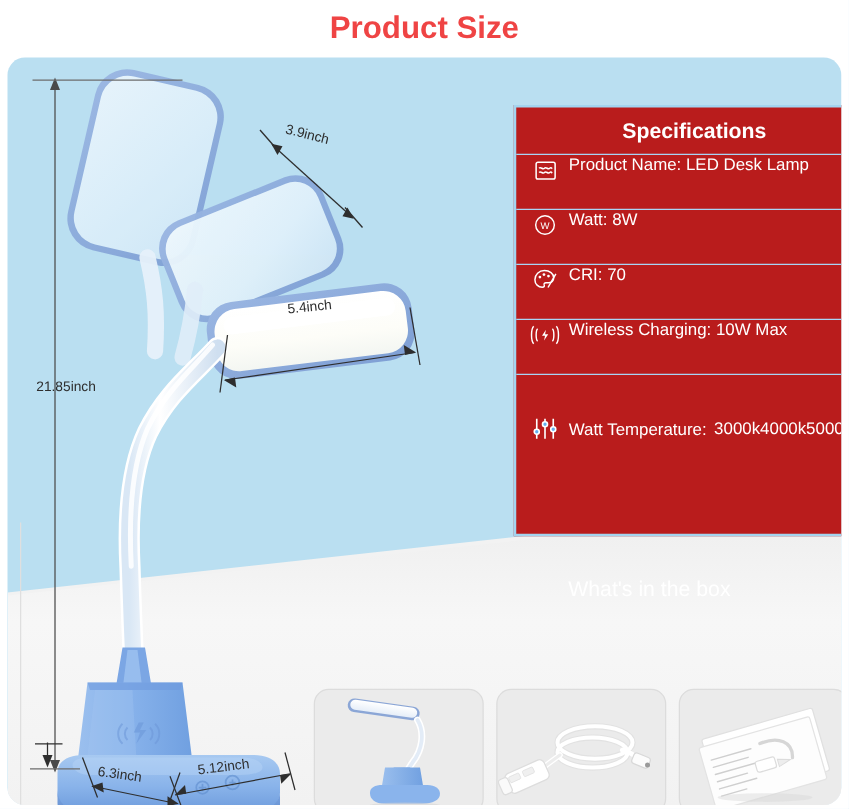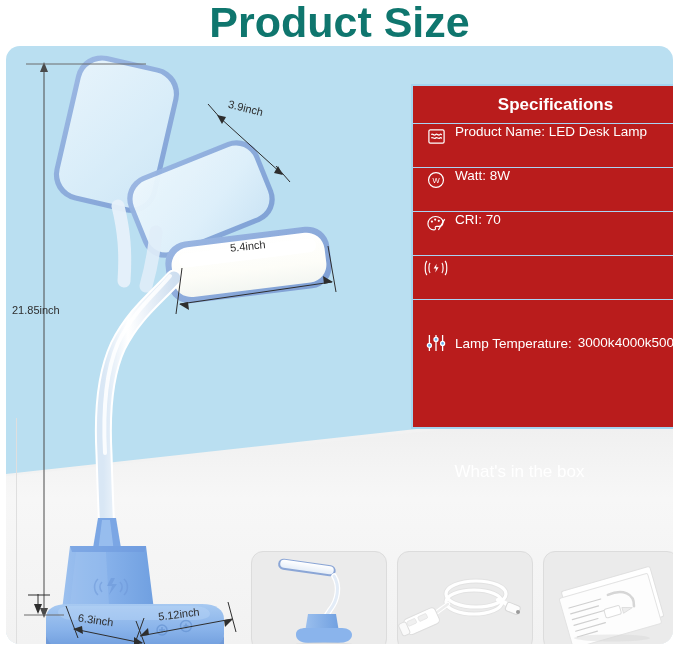--- a/index.html
+++ b/index.html
@@ -17,23 +17,23 @@
 
   
   #page-title {
     position: absolute;
     top: 0px;
     left: 0;
     width: 679px;
     height: 56px;
     line-height: 44px;
     text-align: center;
-    font-size: 43px;
+    font-size: 25px;
     font-weight: bold;
-    color: #0f766e;
+    color: #ef4444;
     letter-spacing: 0px;
     font-family: "Liberation Sans", sans-serif;
   }
 
   
   #main-panel {
     position: absolute;
     left: 6px;
     top: 46px;
     width: 667px;
@@ -316,21 +316,21 @@
         <polygon points="227,573 218,574 219,581" fill="#2e2e2e" stroke="none"></polygon>
       </g>
 
       <g stroke="#2e2e2e" stroke-width="1" fill="none">
         <line x1="32" y1="548" x2="32" y2="566"></line>
         <polygon points="32,568 28,558 36,558" fill="#2e2e2e" stroke="none"></polygon>
         <line x1="22" y1="549" x2="44" y2="549"></line>
       </g>
     </svg>
 
-    <div class="dim-label" style="left:6px; top:258px;">21.85inch</div>
+    <div class="dim-label" style="left:23px; top:258px;">21.85inch</div>
     <div class="dim-label" style="left:222px; top:56px; transform:rotate(14deg);">3.9inch</div>
     <div class="dim-label" style="left:224px; top:194px; transform:rotate(-6deg);">5.4inch</div>
     <div class="dim-label" style="left:72px; top:568px; transform:rotate(8deg);">6.3inch</div>
     <div class="dim-label" style="left:152px; top:562px; transform:rotate(-7deg);">5.12inch</div>
   </div>
 
   <div id="spec-table">
 
     <div id="spec-header">Specifications</div>
 
@@ -374,34 +374,35 @@
     <div class="spec-row">
       <span class="sp-icon">
         <svg width="24" height="20" viewBox="0 0 26 20" fill="none" stroke="#ffffff" stroke-width="1.25">
           <path d="M6.6,4.6 C4.9,6.1 4.9,13.9 6.6,15.4"></path>
           <path d="M3.2,2.4 C0.7,5 0.7,15 3.2,17.6"></path>
           <path d="M19.4,4.6 C21.1,6.1 21.1,13.9 19.4,15.4"></path>
           <path d="M22.8,2.4 C25.3,5 25.3,15 22.8,17.6"></path>
           <path d="M13.8,5.4 L10.4,10.6 L13,10.6 L12.2,14.8 L15.8,9.3 L13.1,9.3 Z" fill="#ffffff" stroke="none"></path>
         </svg>
       </span>
+      <span class="sp-text">Wireless Charging: 10W Max</span>
     </div>
 
     <div class="spec-row tall">
       <span class="sp-icon">
         <svg width="22" height="22" viewBox="0 0 22 22" fill="none" stroke="#ffffff" stroke-width="1.3">
           <path d="M4.4,3 L4.4,19"></path>
           <path d="M11,3 L11,19"></path>
           <path d="M17.6,3 L17.6,19"></path>
           <circle cx="4.4" cy="13.4" r="2" fill="#63aff0"></circle>
           <circle cx="11" cy="7.4" r="2" fill="#63aff0"></circle>
           <circle cx="17.6" cy="11.4" r="2" fill="#63aff0"></circle>
         </svg>
       </span>
-      <span class="sp-text">Lamp Temperature:</span>
+      <span class="sp-text">Watt Temperature:</span>
       <span class="ct-values">
         <span>3000k</span>
         <span>4000k</span>
         <span>5000k</span>
       </span>
     </div>
   </div>
 
   <div id="box-title">What's in the box</div>
 

